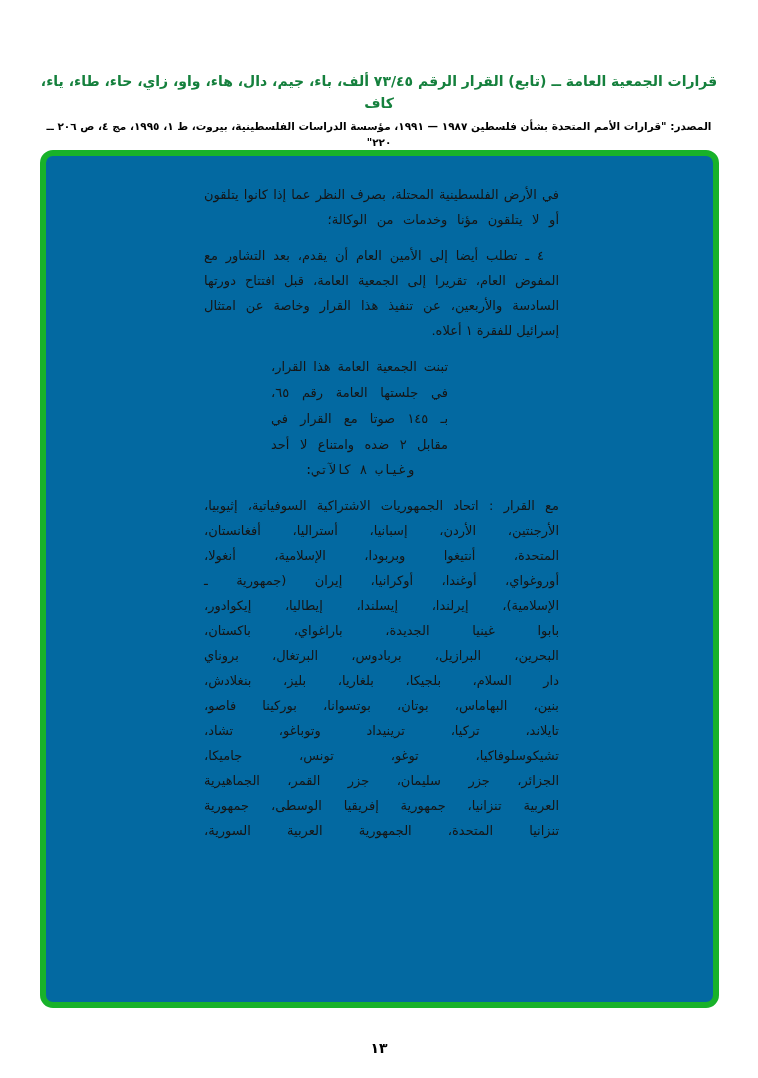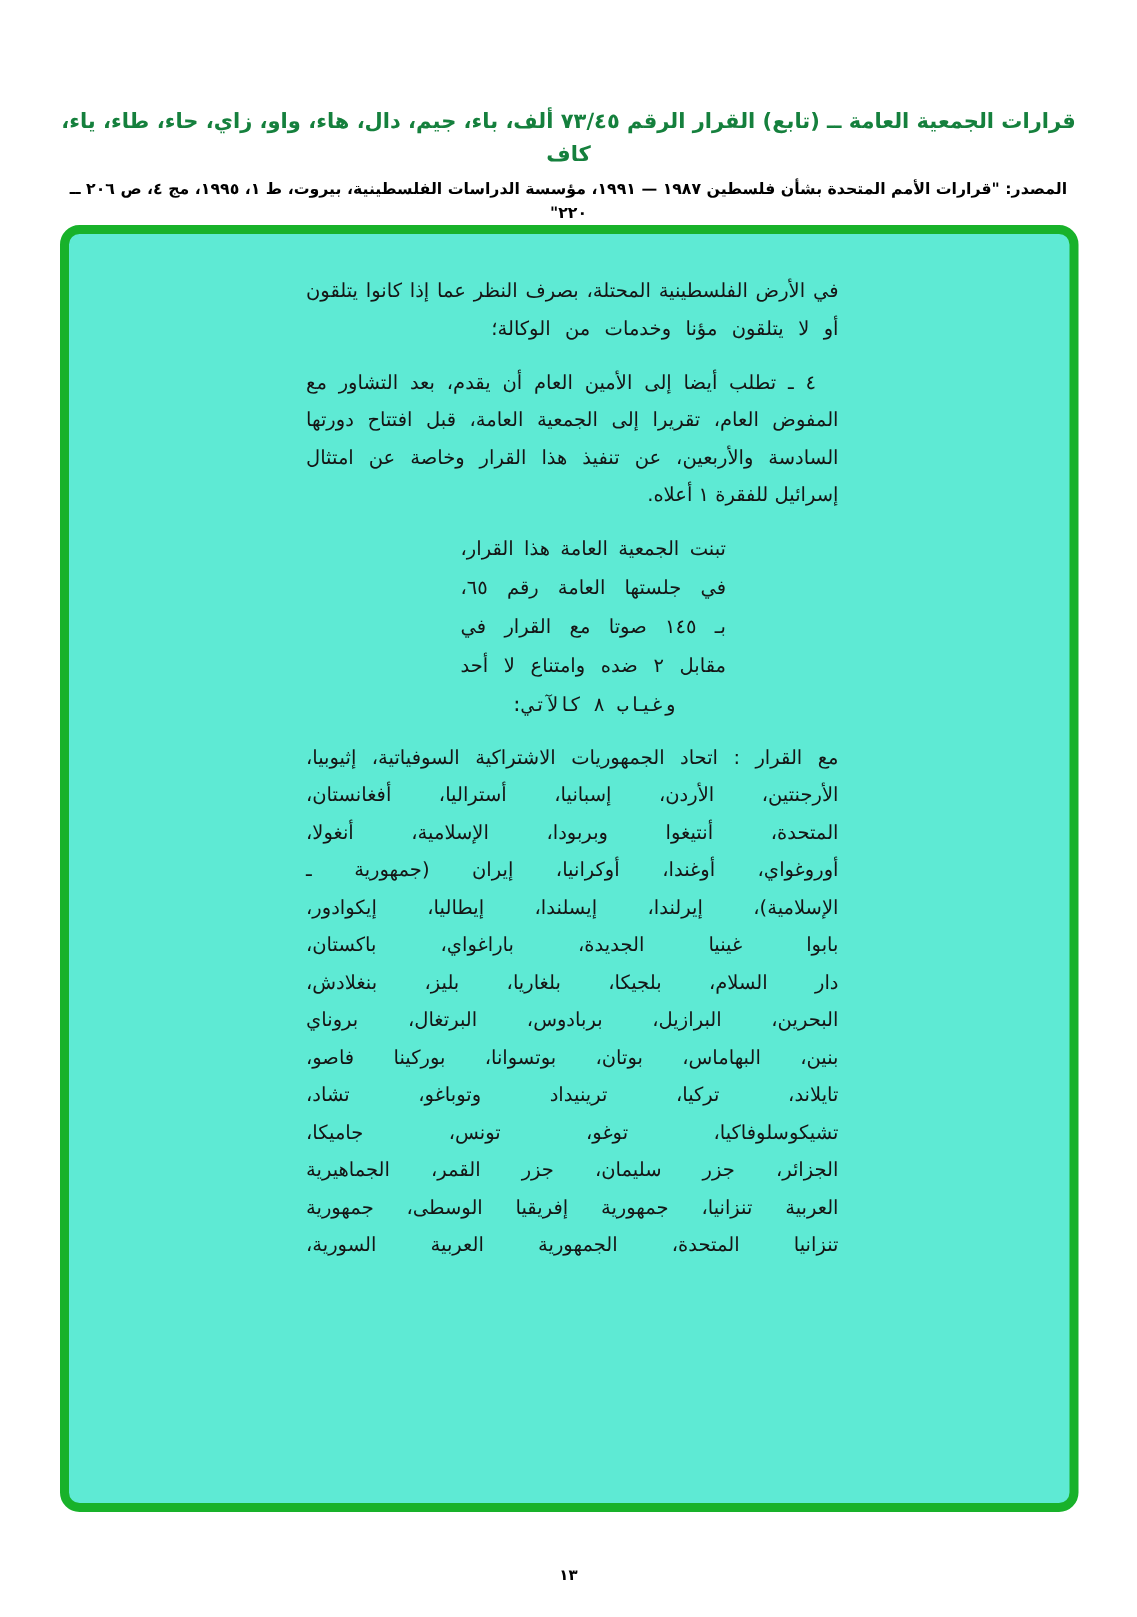--- a/index.html
+++ b/index.html
@@ -11,40 +11,40 @@
     position:absolute;top:70px;left:40px;right:40px;text-align:center;direction:rtl;
   }
   .header .title{
     font-weight:bold;font-size:14px;line-height:22px;color:#15803d;
   }
   .header .source{
     font-weight:bold;font-size:10.5px;line-height:16px;margin-top:4px;color:#000;
   }
   .frame{
     position:absolute;left:40px;top:150px;width:679px;height:858px;
-    box-sizing:border-box;border:6px solid #18b22a;border-radius:13px;background:#5eead4;
+    box-sizing:border-box;border:6px solid #18b22a;border-radius:13px;background:#0369a1;
   }
   .column{
     position:absolute;top:26px;right:154px;width:355px;direction:rtl;
   }
   .para{margin:0 0 11px 0;}
   .tline{
     font-size:13px;line-height:25px;text-align:justify;text-align-last:justify;
     white-space:normal;
   }
   .tline.end{text-align-last:right;}
   .tline.loose{text-align-last:right;word-spacing:0.42em;}
   .tline.indent{padding-right:15px;box-sizing:border-box;}
-  .votes{width:177px;margin-right:75px;margin-bottom:9px;}
+  .votes{width:177px;margin-right:111px;margin-bottom:9px;}
   .votes .tline{line-height:26px;}
   .votes .tline.centered{text-align-last:center;font-family:Liberation Mono, monospace;}
   .bold{font-weight:normal;}
   .pagenum{
     position:absolute;bottom:22px;left:0;width:100%;text-align:center;
-    font-size:10px;font-weight:bold;color:#000;
+    font-size:14px;font-weight:bold;color:#000;
   }
 </style>
 </head>
 <body>
 
 <div class="header">
   <div class="title">قرارات الجمعية العامة ــ (تابع) القرار الرقم ٧٣/٤٥ ألف، باء، جيم، دال، هاء، واو، زاي، حاء، طاء، ياء، كاف</div>
   <div class="source">المصدر: "قرارات الأمم المتحدة بشأن فلسطين ١٩٨٧ — ١٩٩١، مؤسسة الدراسات الفلسطينية، بيروت، ط ١، ١٩٩٥، مج ٤، ص ٢٠٦ ــ ٢٢٠"</div>
 </div>
 
@@ -71,22 +71,22 @@
       <div class="tline centered">وغياب ٨ كالآتي:</div>
     </div>
 
     <div class="para">
       <div class="tline"><span>مع القرار</span><span> : </span><span>اتحاد الجمهوريات الاشتراكية السوفياتية، إثيوبيا،</span></div>
       <div class="tline">الأرجنتين، الأردن، إسبانيا، أستراليا، أفغانستان،</div>
       <div class="tline">المتحدة، أنتيغوا وبربودا، الإسلامية، أنغولا،</div>
       <div class="tline">أوروغواي، أوغندا، أوكرانيا، إيران (جمهورية ـ</div>
       <div class="tline">الإسلامية)، إيرلندا، إيسلندا، إيطاليا، إيكوادور،</div>
       <div class="tline">بابوا غينيا الجديدة، باراغواي، باكستان،</div>
+      <div class="tline">البحرين، البرازيل، بربادوس، البرتغال، بروناي</div>
       <div class="tline">دار السلام، بلجيكا، بلغاريا، بليز، بنغلادش،</div>
-      <div class="tline">البحرين، البرازيل، بربادوس، البرتغال، بروناي</div>
       <div class="tline">بنين، البهاماس، بوتان، بوتسوانا، بوركينا فاصو،</div>
       <div class="tline">تايلاند، تركيا، ترينيداد وتوباغو، تشاد،</div>
       <div class="tline">تشيكوسلوفاكيا، توغو، تونس، جاميكا،</div>
       <div class="tline">الجزائر، جزر سليمان، جزر القمر، الجماهيرية</div>
       <div class="tline">العربية تنزانيا، جمهورية إفريقيا الوسطى، جمهورية</div>
       <div class="tline">تنزانيا المتحدة، الجمهورية العربية السورية،</div>
     </div>
 
   </div>
 </div>

